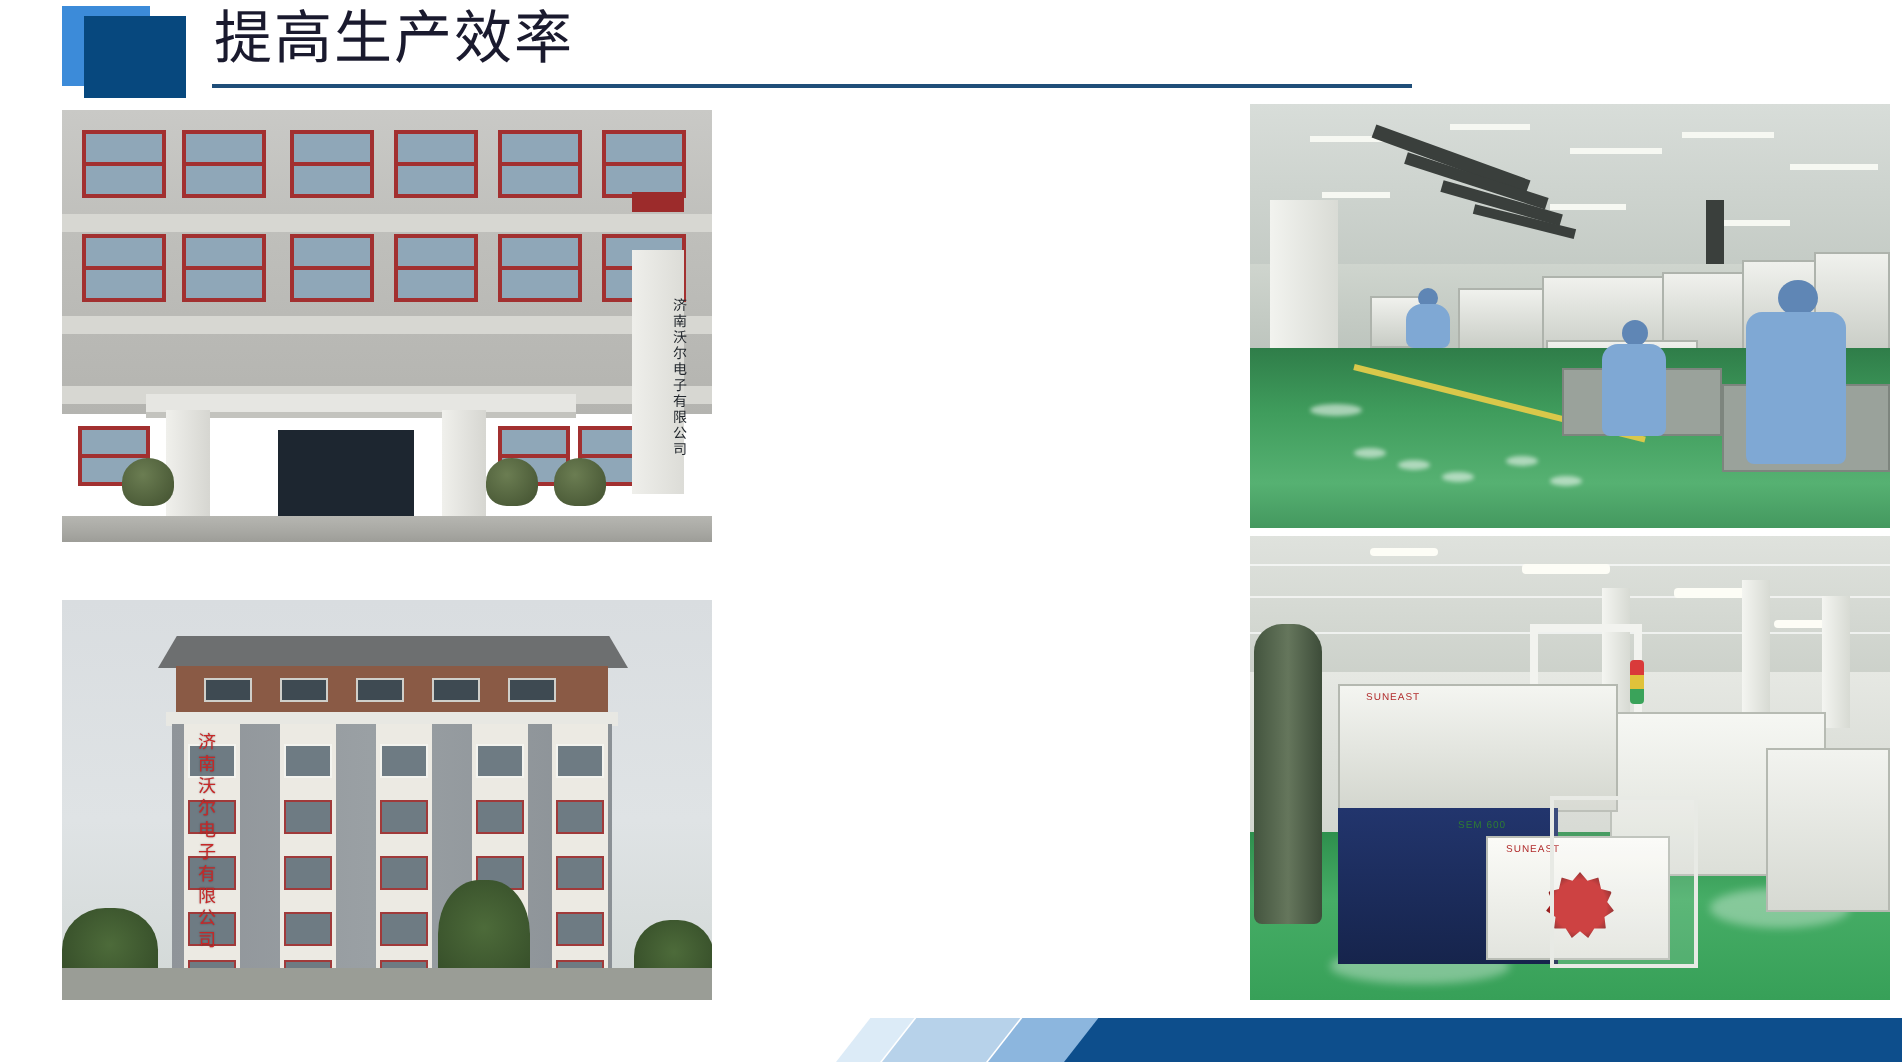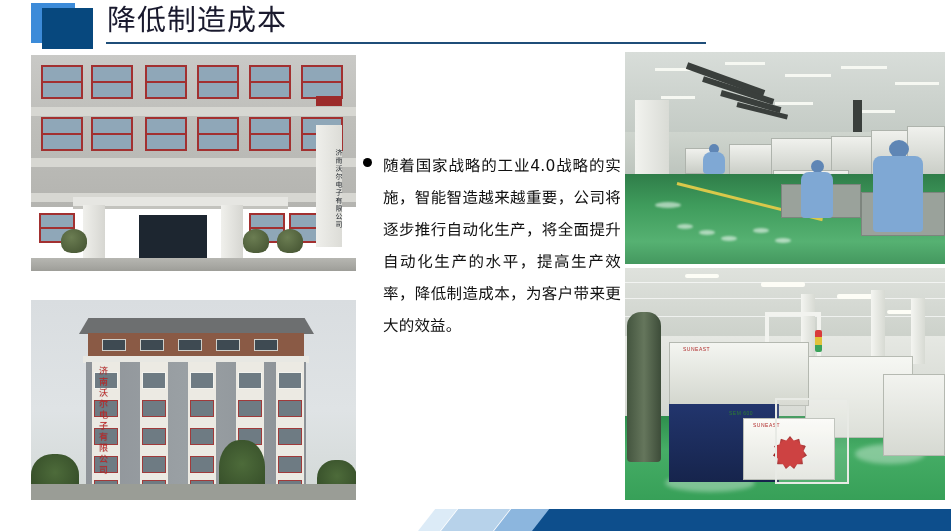--- a/index.html
+++ b/index.html
@@ -411,21 +411,21 @@
     margin-left: 418px;
   }
 </style>
 </head>
 <body>
 
 <div class="slide">
 
   <div class="title-deco-back"></div>
   <div class="title-deco-front"></div>
-  <div class="title-text">降低制造成本</div>
+  <div class="title-text">提高生产效率</div>
   <div class="title-rule"></div>
 
   <div class="photo photo-office-front">
     <div class="ph-inner">
       <div class="office-sky"></div>
       <div class="office-body">
         <div class="office-floor-band" style="top:52px;"></div>
         <div class="office-floor-band" style="top:103px;"></div>
         <div class="office-floor-band" style="top:138px;"></div>
 
@@ -610,26 +610,20 @@
       <div class="smt-printer-base"></div>
       <div class="smt-panel"></div>
       <div class="smt-brand" style="left:128px; top:154px;">SUNEAST</div>
       <div class="smt-emblem"></div>
       <div class="smt-brand" style="left:104px; top:142px; color:#2e7d32; font-size:5px;">SEM 600</div>
 
       <div class="smt-table"></div>
     </div>
   </div>
 
-  <div class="body-block">
-    <div class="bullet-row">
-      <span class="bullet-dot"></span>
-      <span class="bullet-text">随着国家战略的工业4.0战略的实施，智能智造越来越重要，公司将逐步推行自动化生产，将全面提升自动化生产的水平，提高生产效率，降低制造成本，为客户带来更大的效益。</span>
-    </div>
-  </div>
 
   <div class="footer-band">
     <div class="fb-pale"></div>
     <div class="fb-light"></div>
     <div class="fb-mid"></div>
     <div class="fb-navy"></div>
   </div>
 
 </div>
 

